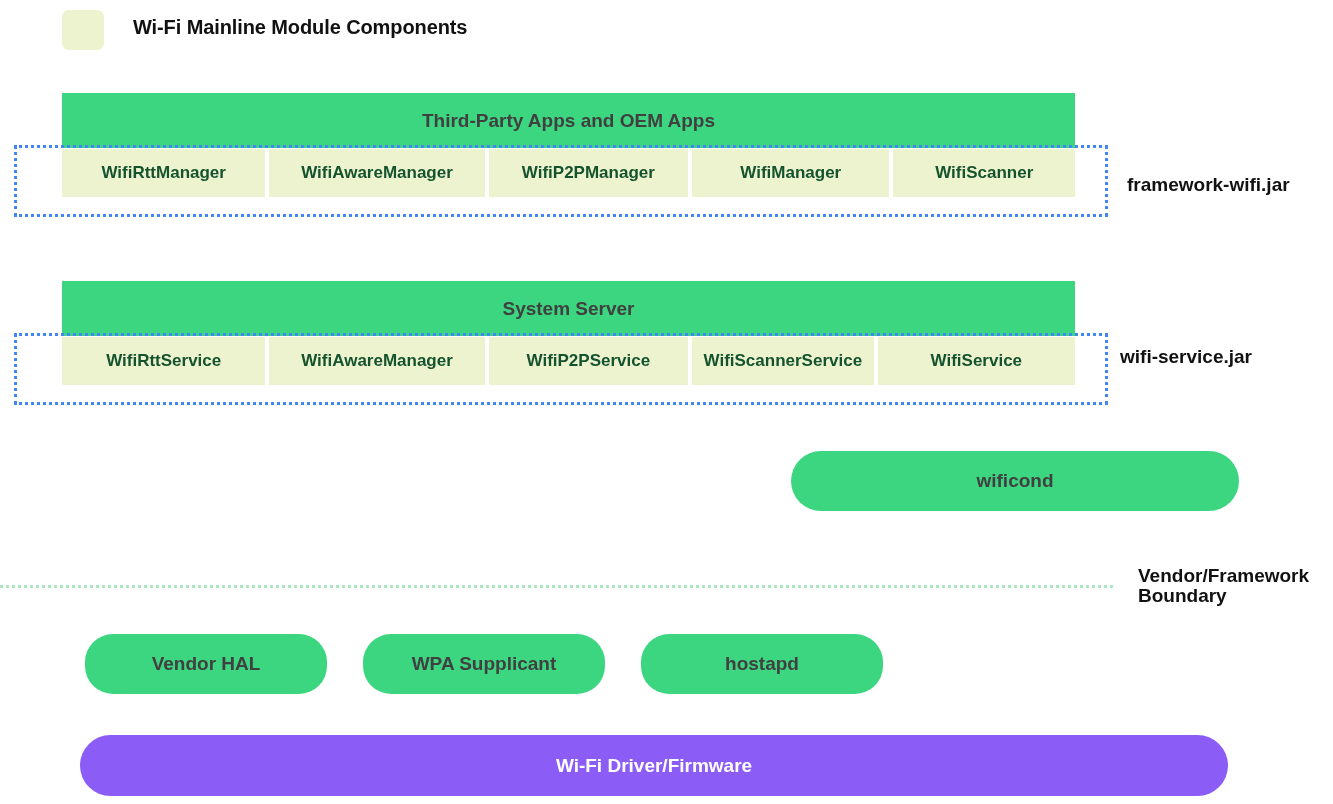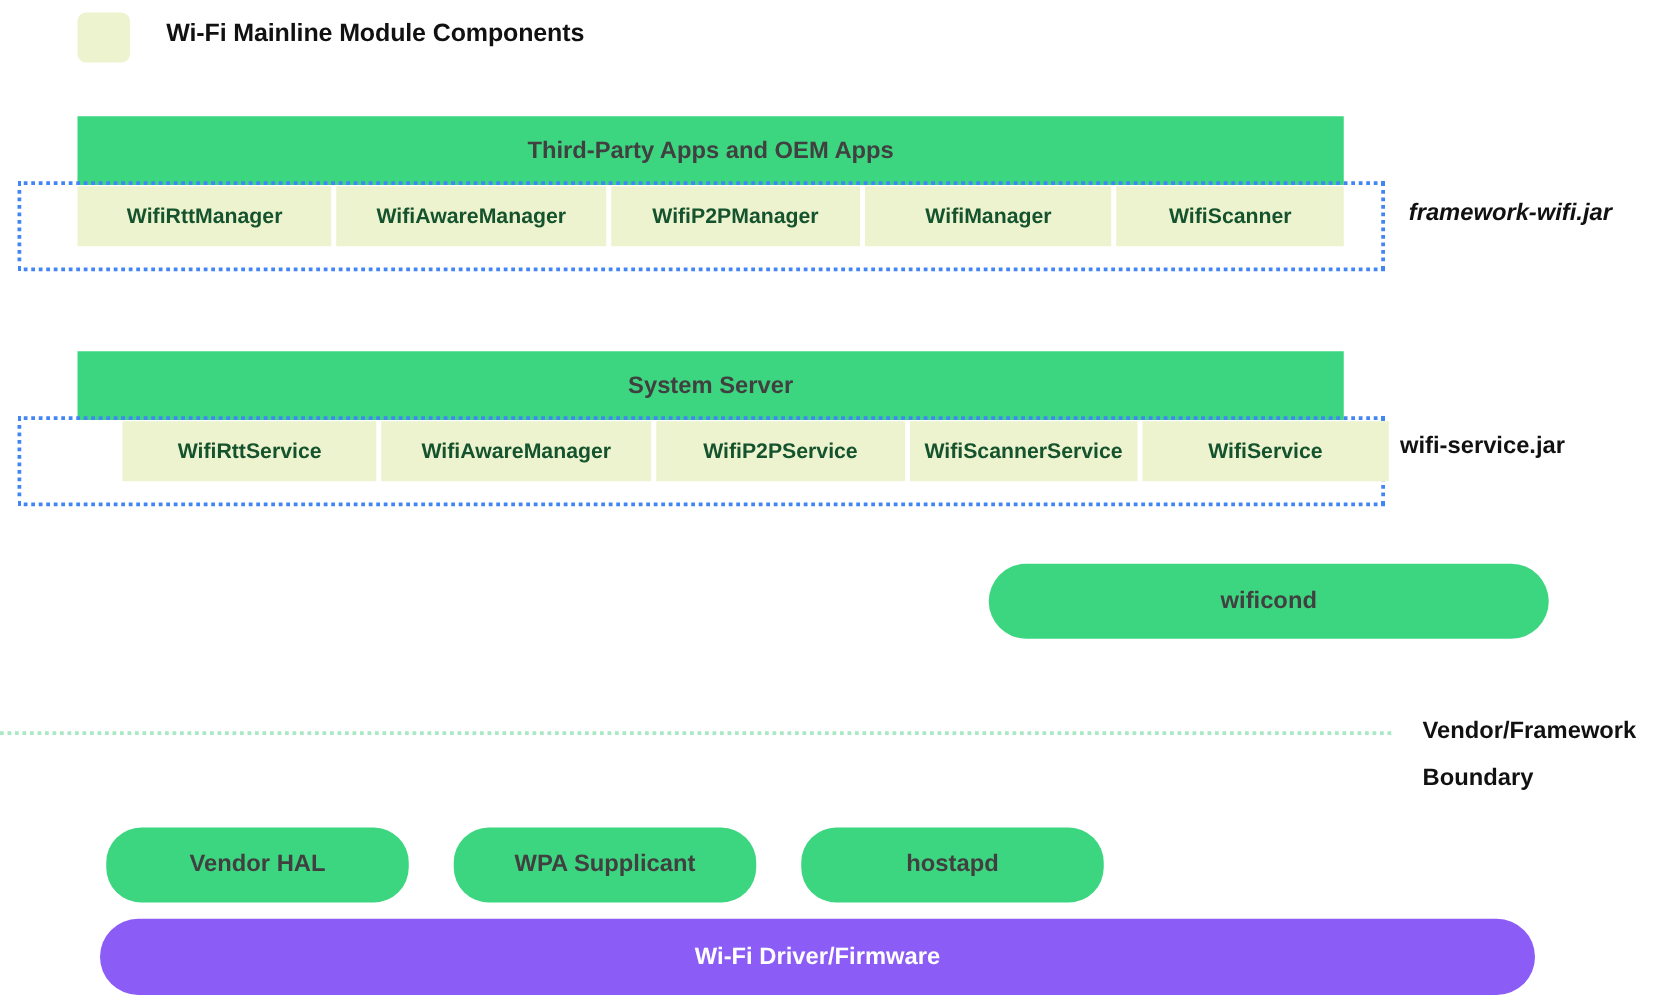--- a/index.html
+++ b/index.html
@@ -67,26 +67,26 @@
     font-size: 19px;
     font-weight: bold;
     white-space: nowrap;
     color: #111111;
   }
 
   
   #group-framework-header { left: 62px; top: 93px; width: 1013px; height: 55px; }
   #group-framework-dotted { left: 14px; top: 145px; width: 1094px; height: 72px; }
   #group-framework-cells  { left: 62px; top: 149px; width: 1013px; height: 48px; }
-  #framework-jar-label    { left: 1127px; top: 160px; font-style: italic; }
+  #framework-jar-label    { left: 1127px; top: 174px; }
 
   
   #group-system-header { left: 62px; top: 281px; width: 1013px; height: 55px; }
   #group-system-dotted { left: 14px; top: 333px; width: 1094px; height: 72px; }
-  #group-system-cells  { left: 62px; top: 337px; width: 1013px; height: 48px; margin-left: 36px; }
+  #group-system-cells  { left: 62px; top: 337px; width: 1013px; height: 48px; }
   #service-jar-label   { left: 1120px; top: 346px; }
 
   
   .pill {
     display: flex;
     align-items: center;
     justify-content: center;
     font-size: 19px;
     font-weight: bold;
     color: #404040;
@@ -103,30 +103,29 @@
   #vendor-boundary-line {
     left: 0px; top: 585px;
     width: 1113px; height: 0px;
     border-top: 3px dotted #A8E9C4;
   }
   #vendor-boundary-label {
     left: 1138px; top: 566px;
     width: 195px;
     font-size: 19px;
     font-weight: bold;
-    line-height: 38px;
+    line-height: 20px;
     color: #111111;
   }
 
   
   .hal-pill {
     top: 634px;
     height: 60px;
     border-radius: 28px;
-    margin-top: 28px;
   }
   #hal-vendor   { left: 85px;  width: 242px; }
   #hal-wpa      { left: 363px; width: 242px; }
   #hal-hostapd  { left: 641px; width: 242px; }
 
   
   #driver-bar {
     left: 80px; top: 735px;
     width: 1148px; height: 61px;
     border-radius: 31px;

